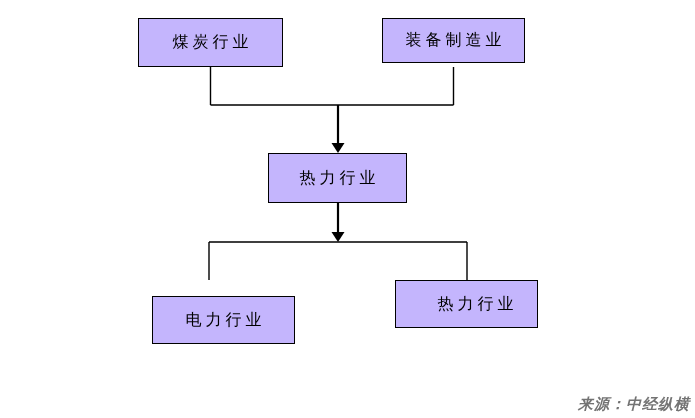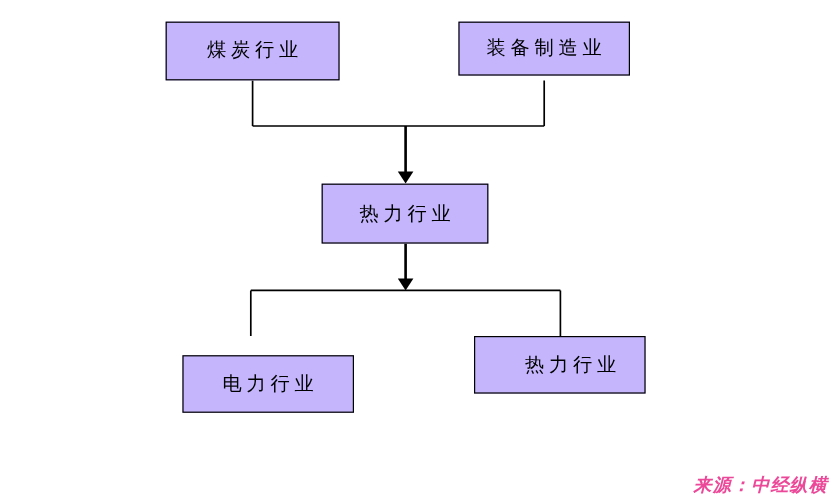--- a/index.html
+++ b/index.html
@@ -43,21 +43,21 @@
   .node-heat      { left: 395px; top: 280px; width: 143px; height: 48px; padding-left: 18px; }
   .source-note {
     position: absolute;
     right: 5px;
     bottom: 4px;
     font-family: "Liberation Sans", sans-serif;
     font-weight: bold;
     font-style: italic;
     font-size: 15px;
     letter-spacing: 1px;
-    color: #ec4899;
+    color: #737373;
     white-space: nowrap;
   }
 </style>
 </head>
 <body>
 
 <div class="stage">
 
   <svg class="connector-layer" width="695" height="418" viewBox="0 0 695 418">
 

